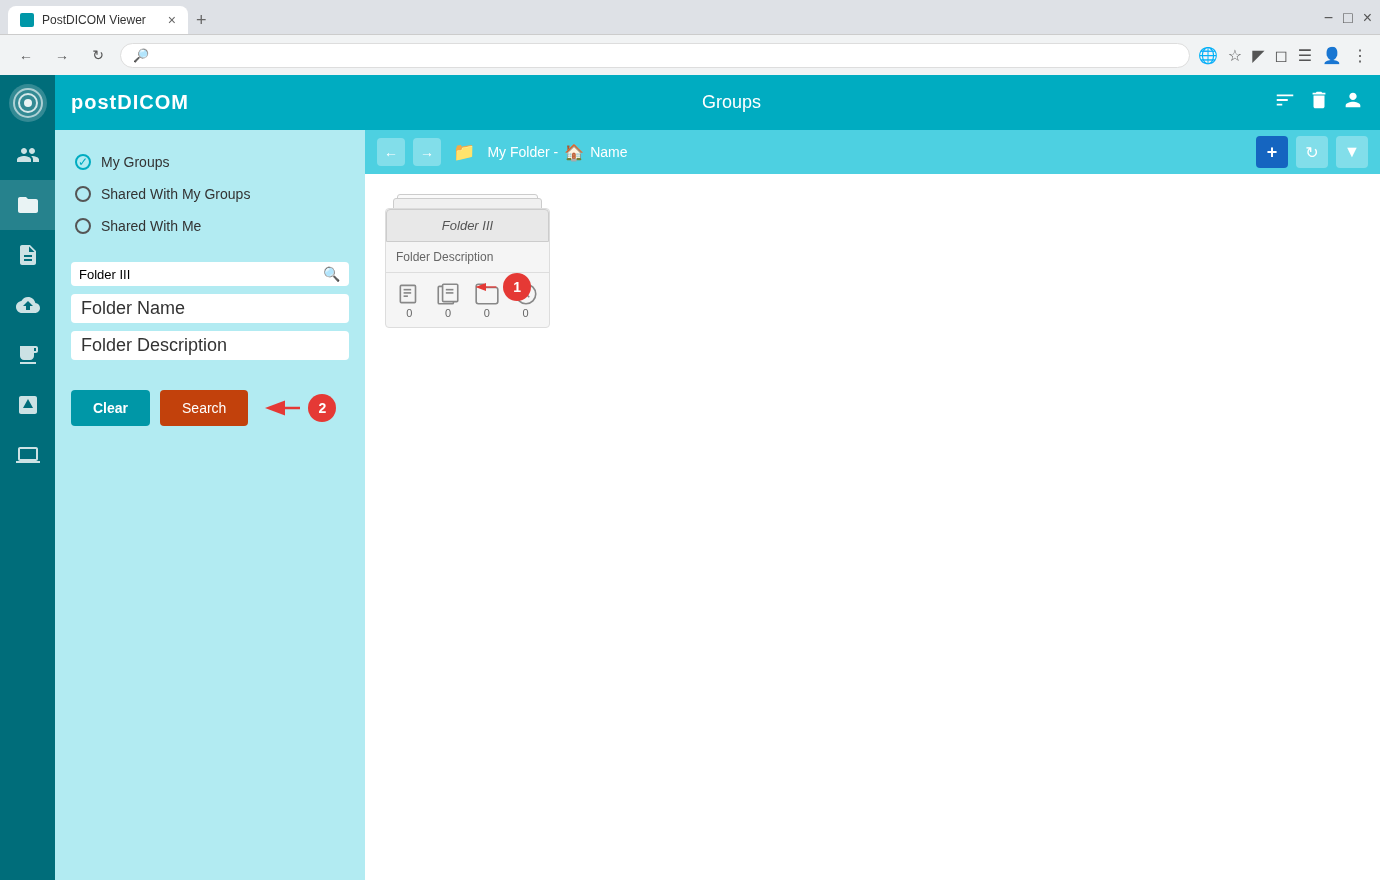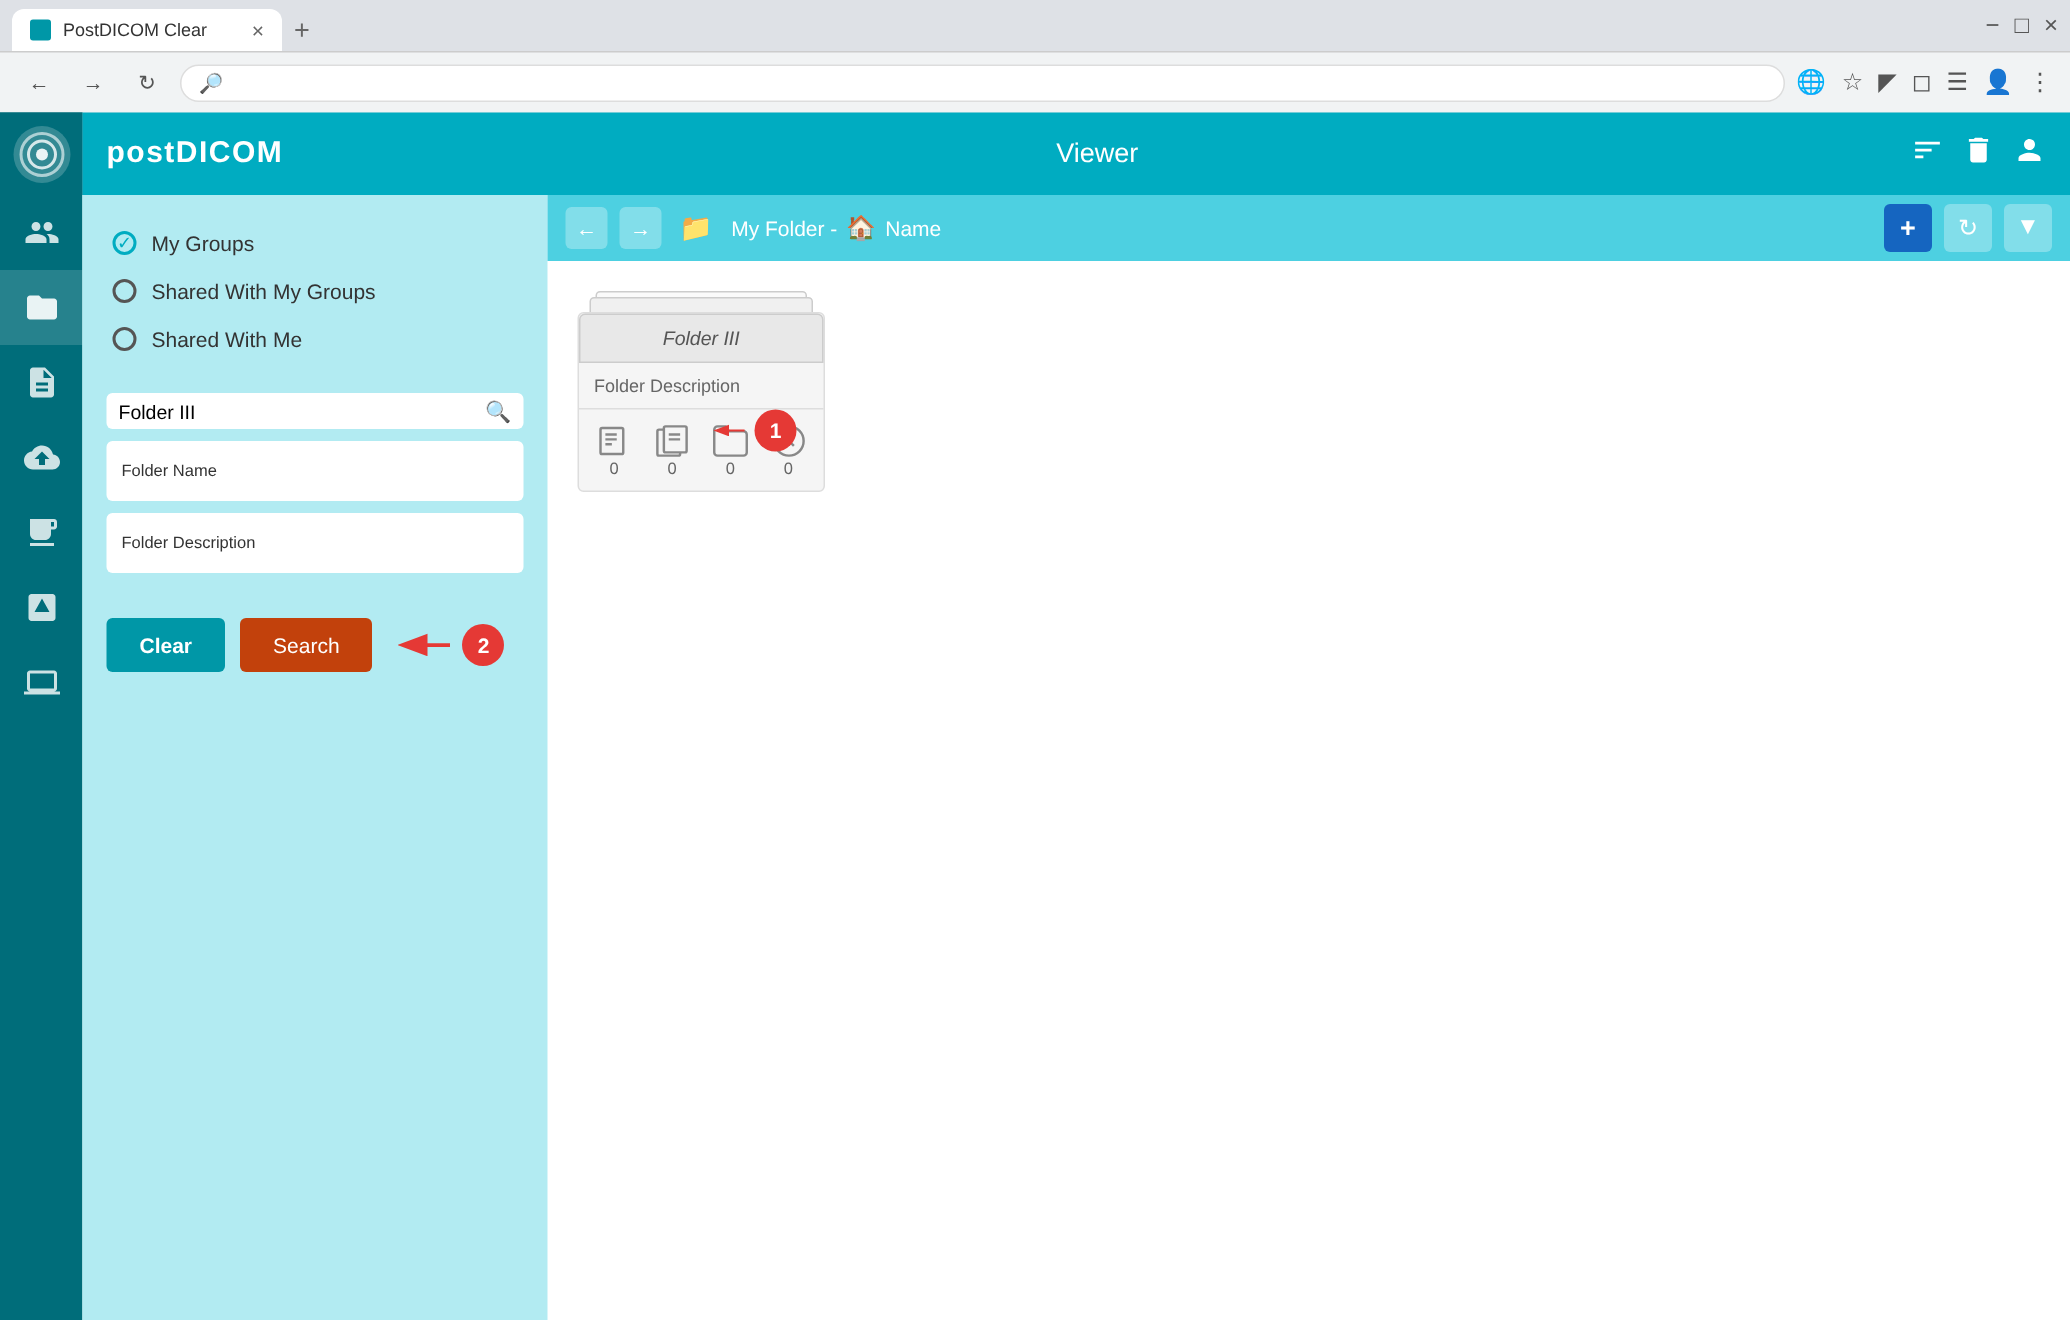--- a/index.html
+++ b/index.html
@@ -226,22 +226,22 @@
     .search-icon-btn {
       color: #00acc1;
       cursor: pointer;
       font-size: 14px;
     }
 
     .filter-field {
       margin-top: 8px;
       background: #fff;
       border-radius: 4px;
-      padding: 14px 10px;
-      font-size: 11px;
+      padding: 4px 10px;
+      font-size: 18px;
       color: #333;
     }
 
     .btn-row {
       display: flex;
       gap: 10px;
       margin-top: 30px;
     }
     .btn-clear {
       padding: 10px 22px;
@@ -371,21 +371,21 @@
       font-weight: bold;
     }
   </style>
 </head>
 <body>
 
 <div class="browser-chrome">
   <div class="browser-titlebar">
     <div class="browser-tab">
       <span class="browser-tab-icon"></span>
-      <span>PostDICOM Clear</span>
+      <span>PostDICOM Viewer</span>
       <span class="browser-tab-close">×</span>
     </div>
     <span class="browser-new-tab">+</span>
     <div class="browser-controls-right">
       <span>−</span>
       <span>□</span>
       <span>×</span>
     </div>
   </div>
   <div class="browser-toolbar">
@@ -455,21 +455,21 @@
       </svg>
     </div>
   </div>
 
   <div class="app-main">
 
     <div class="app-header">
       <div class="app-logo">
         <span>postDICOM</span>
       </div>
-      <div class="header-title">Viewer</div>
+      <div class="header-title">Groups</div>
       <div class="header-icons">
         <button class="header-icon-btn">
           <svg width="22" height="22" viewBox="0 0 24 24" fill="white">
             <path d="M3 18h6v-2H3v2zM3 6v2h18V6H3zm0 7h12v-2H3v2z"></path>
           </svg>
         </button>
         <button class="header-icon-btn">
           <svg width="22" height="22" viewBox="0 0 24 24" fill="white">
             <path d="M6 19c0 1.1.9 2 2 2h8c1.1 0 2-.9 2-2V7H6v12zM19 4h-3.5l-1-1h-5l-1 1H5v2h14V4z"></path>
           </svg>

